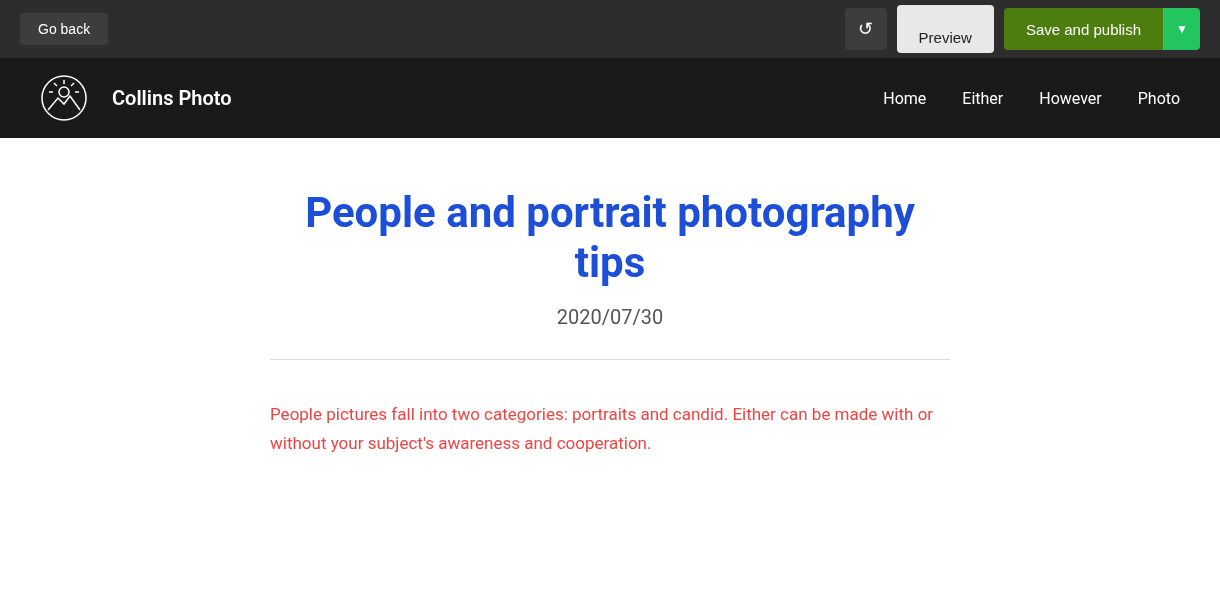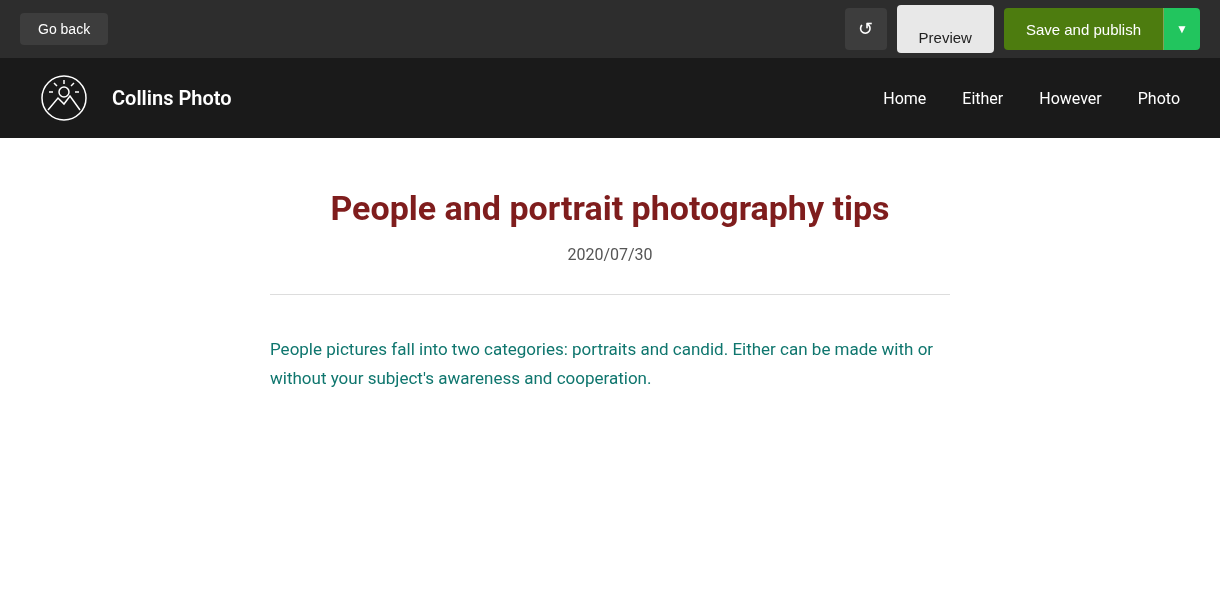--- a/index.html
+++ b/index.html
@@ -151,44 +151,44 @@
       padding: 50px 20px 40px;
       max-width: 1220px;
     }
 
     .article-container {
       max-width: 680px;
       margin: 0 auto;
     }
 
     .article-title {
-      font-size: 34px;
+      font-size: 42px;
       font-weight: 700;
-      color: #7f1d1d;
+      color: #1d4ed8;
       text-align: center;
       line-height: 1.2;
       margin-bottom: 16px;
     }
 
     .article-date {
       text-align: center;
       color: #555;
-      font-size: 16px;
+      font-size: 20px;
       margin-bottom: 30px;
     }
 
     .article-divider {
       border: none;
       border-top: 1px solid #ddd;
       margin-bottom: 40px;
     }
 
     .article-body p {
       font-size: 17px;
-      color: #0f766e;
+      color: #ef4444;
       line-height: 1.7;
       margin-bottom: 20px;
     }
   </style>
 </head>
 <body>
 
 <div class="toolbar">
   <div class="toolbar-left">
     <button class="go-back-btn">Go back</button>

